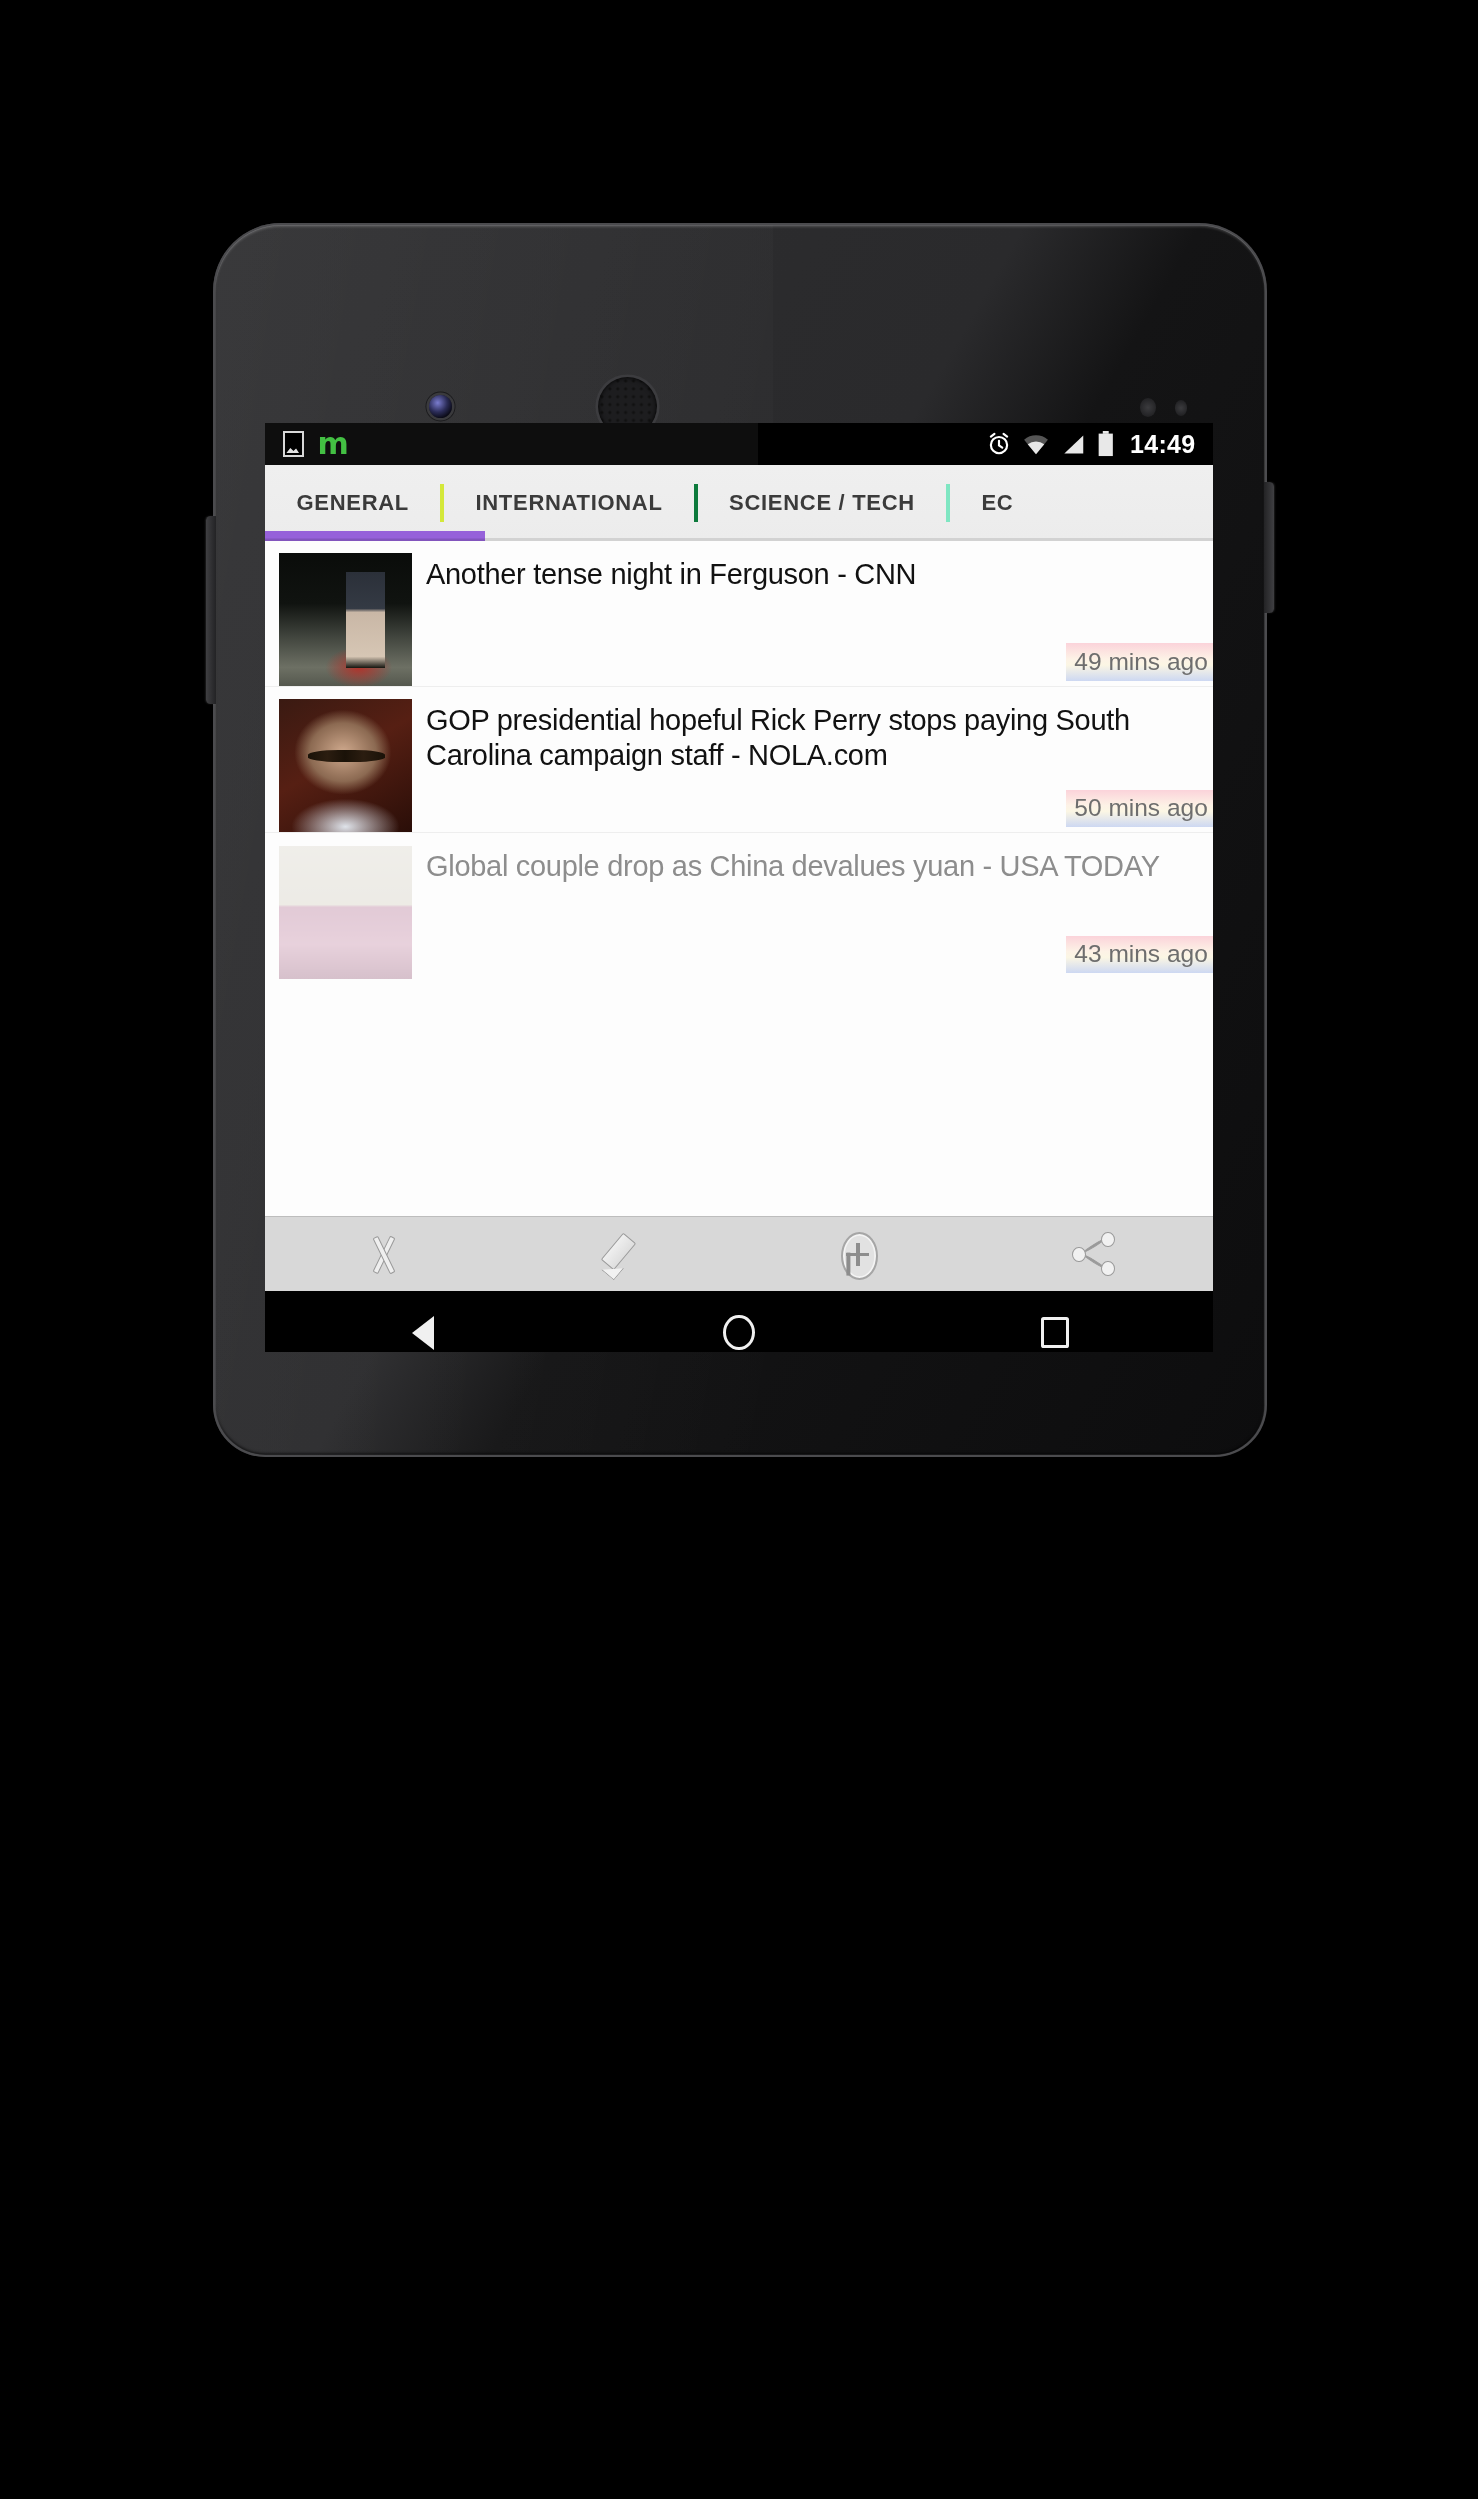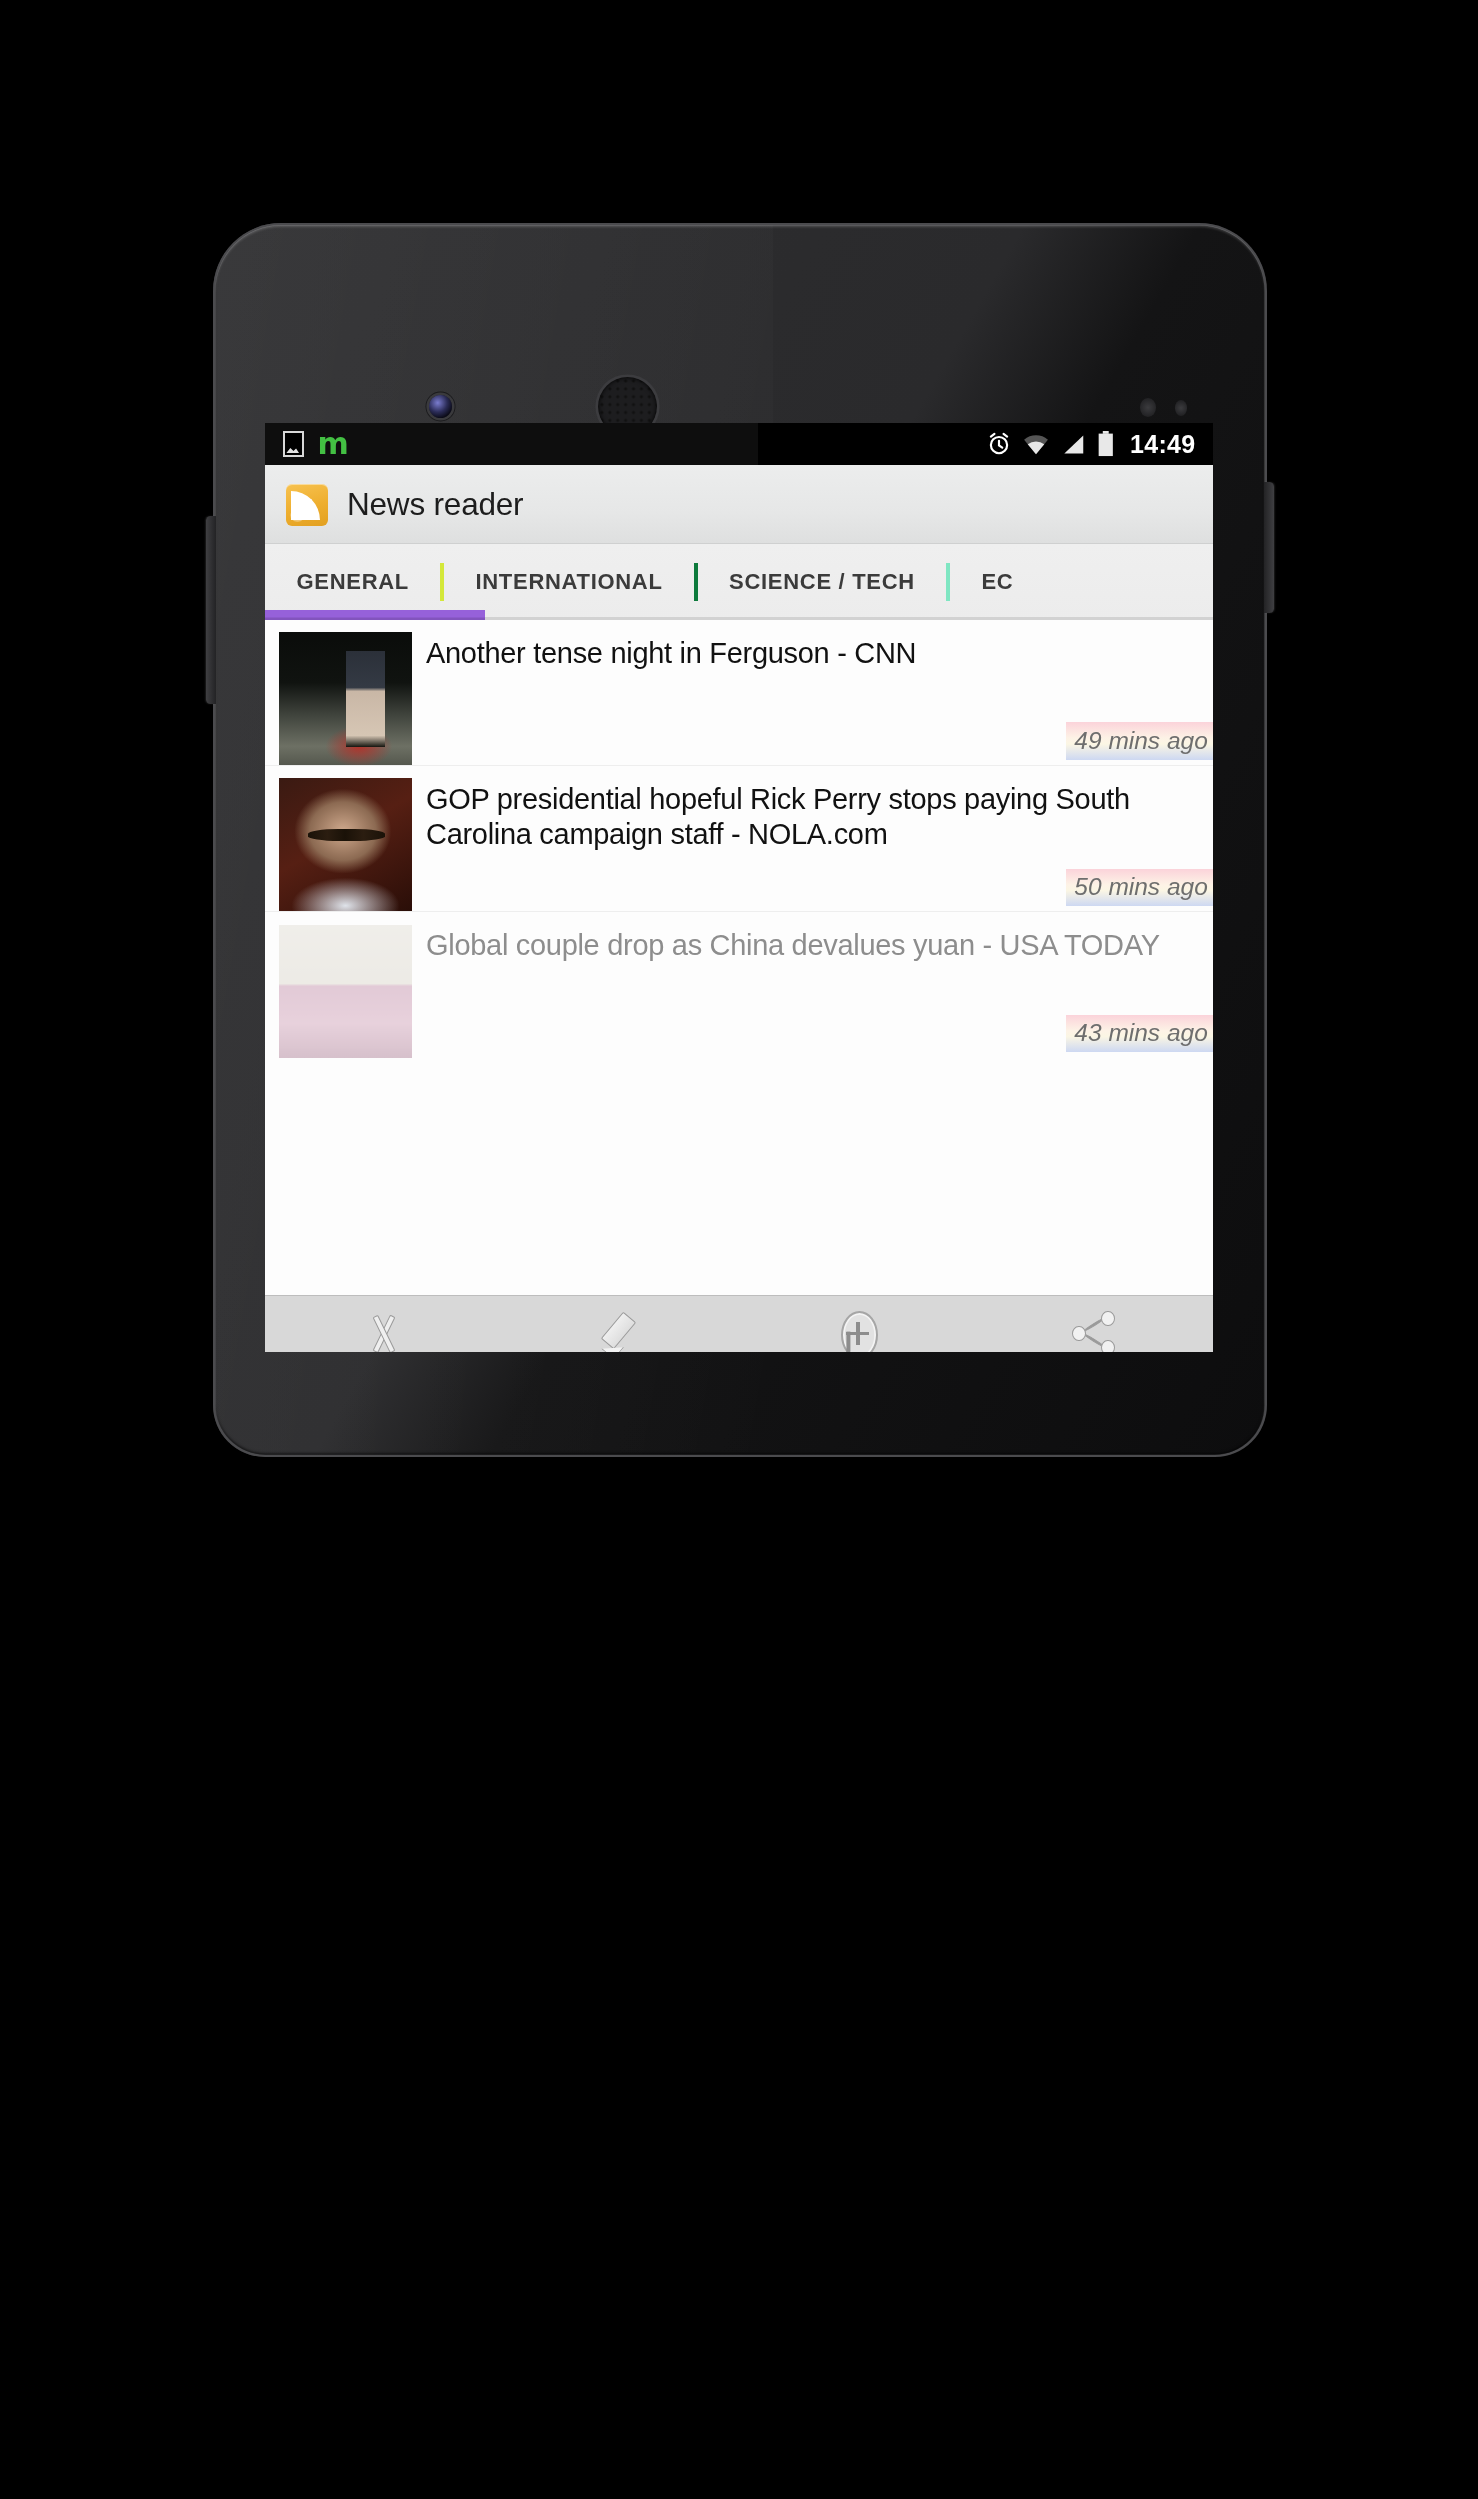--- a/index.html
+++ b/index.html
@@ -158,21 +158,20 @@
     font-size:29px; line-height:1.20; color:#111; letter-spacing:-0.3px;
     padding-top:3.5px;
   }
   .article.read .headline{ color:#8d8d8d; }
   .article.read .thumb{ opacity:.34; }
   .stamp{
     position:absolute; right:0; bottom:5.2px;
     font-size:24.5px; color:#6e6e6e; padding:4.4px 5.2px 5.2px 8.7px;
     background:linear-gradient(180deg,#fbd3da 0%,#fdf2e6 42%,#fbf6e4 58%,#cdd8f2 100%);
     white-space:nowrap;
-    font-style:italic;
   }
 
   
   .th-ferguson{
     background-image:
       radial-gradient(ellipse 36% 22% at 60% 86%, #b0332b 0%, rgba(176,51,43,0) 70%),
       linear-gradient(180deg,#0a0c0a 0%,#101310 38%,#3f433c 62%,#6d7064 86%,#55584e 100%);
   }
   .th-ferguson:after{
     content:""; position:absolute; left:50%; top:14%; width:30%; height:72%;
@@ -307,28 +306,20 @@
             <path d="M20 2v16H3Z" fill="#e8e8e8"></path>
           </svg>
           <svg width="17.5" height="26" viewBox="0 0 14 22">
             <rect x="4.5" y="0" width="5" height="2.4" fill="#e8e8e8"></rect>
             <rect x="1" y="2.2" width="12" height="19" fill="#e8e8e8"></rect>
           </svg>
           <span class="sb-time">14:49</span>
         </div>
       </div>
 
-      <div class="actionbar">
-        <div class="rss-icon">
-          <i class="rss-a2"></i>
-            <i class="rss-a1"></i>
-            <i class="rss-dot"></i>
-        </div>
-        <div class="app-title">News reader</div>
-      </div>
 
       <div class="tabbar">
         <div class="tab">GENERAL</div>
         <div class="tabdiv" style="background:#d4e83a"></div>
         <div class="tab">INTERNATIONAL</div>
         <div class="tabdiv" style="background:#0d7a3c"></div>
         <div class="tab">SCIENCE / TECH</div>
         <div class="tabdiv" style="background:#7fe6c2"></div>
         <div class="tab">EC</div>
         <div class="tab-underline"></div>

